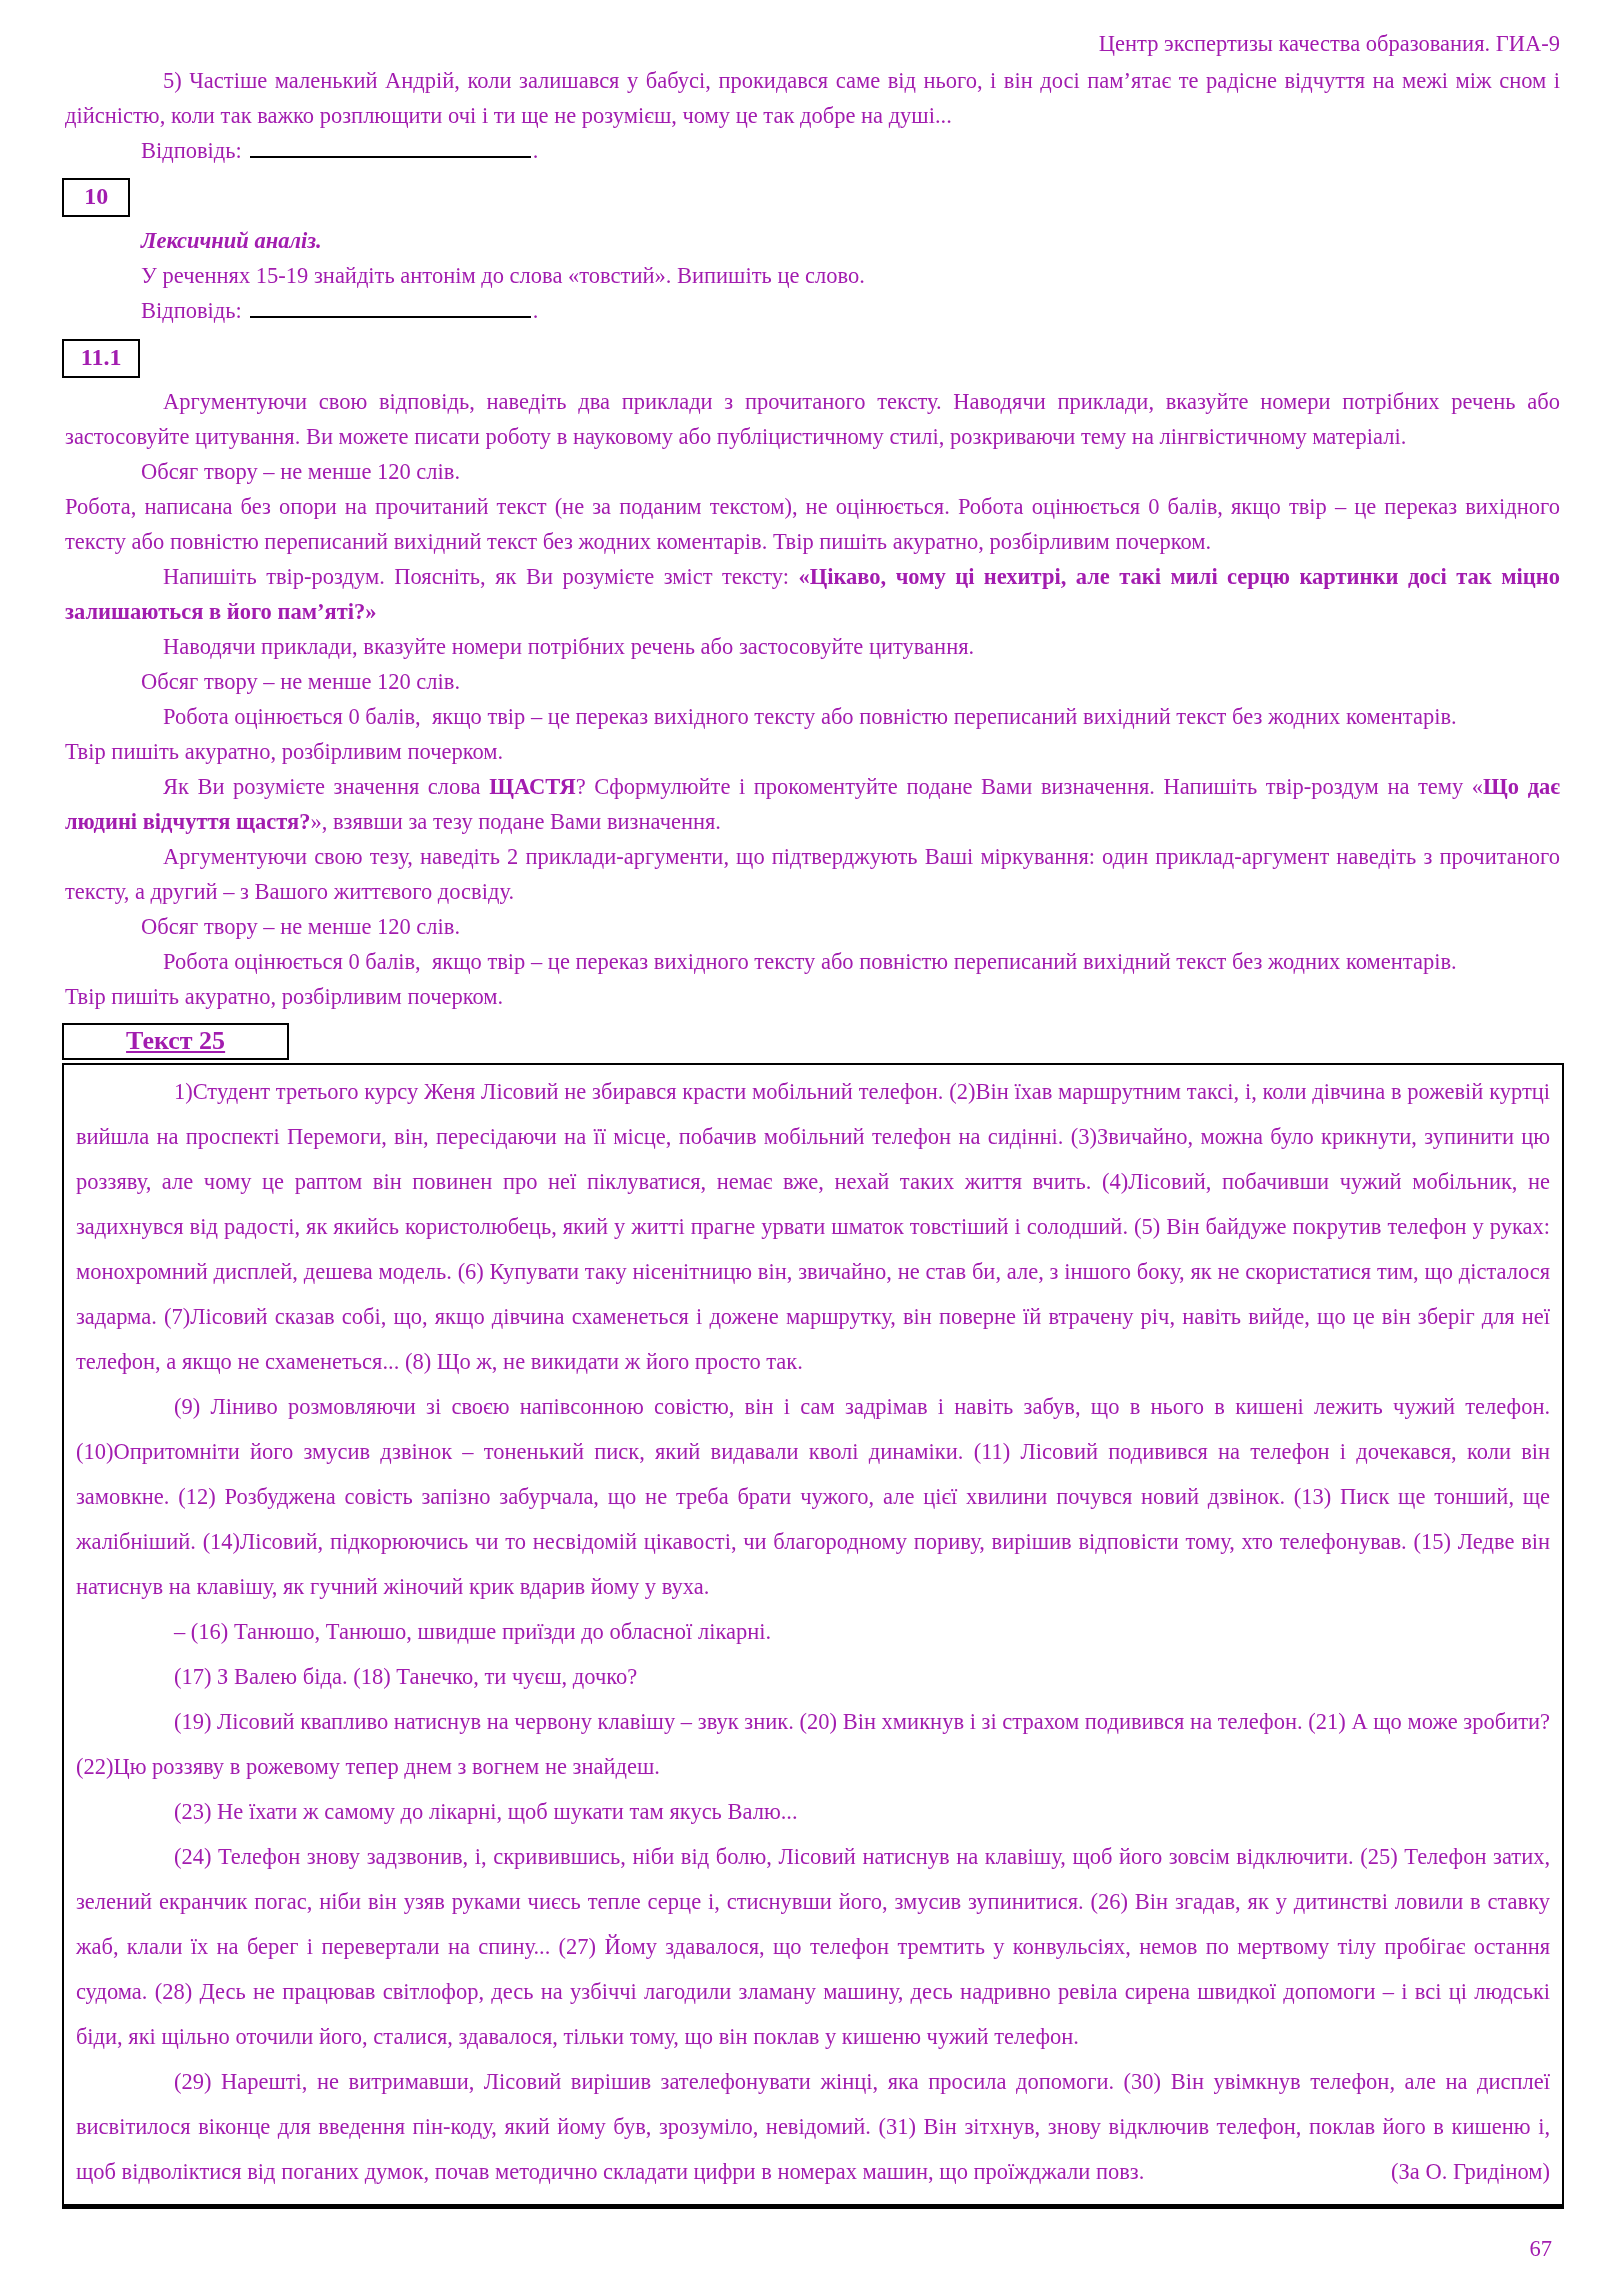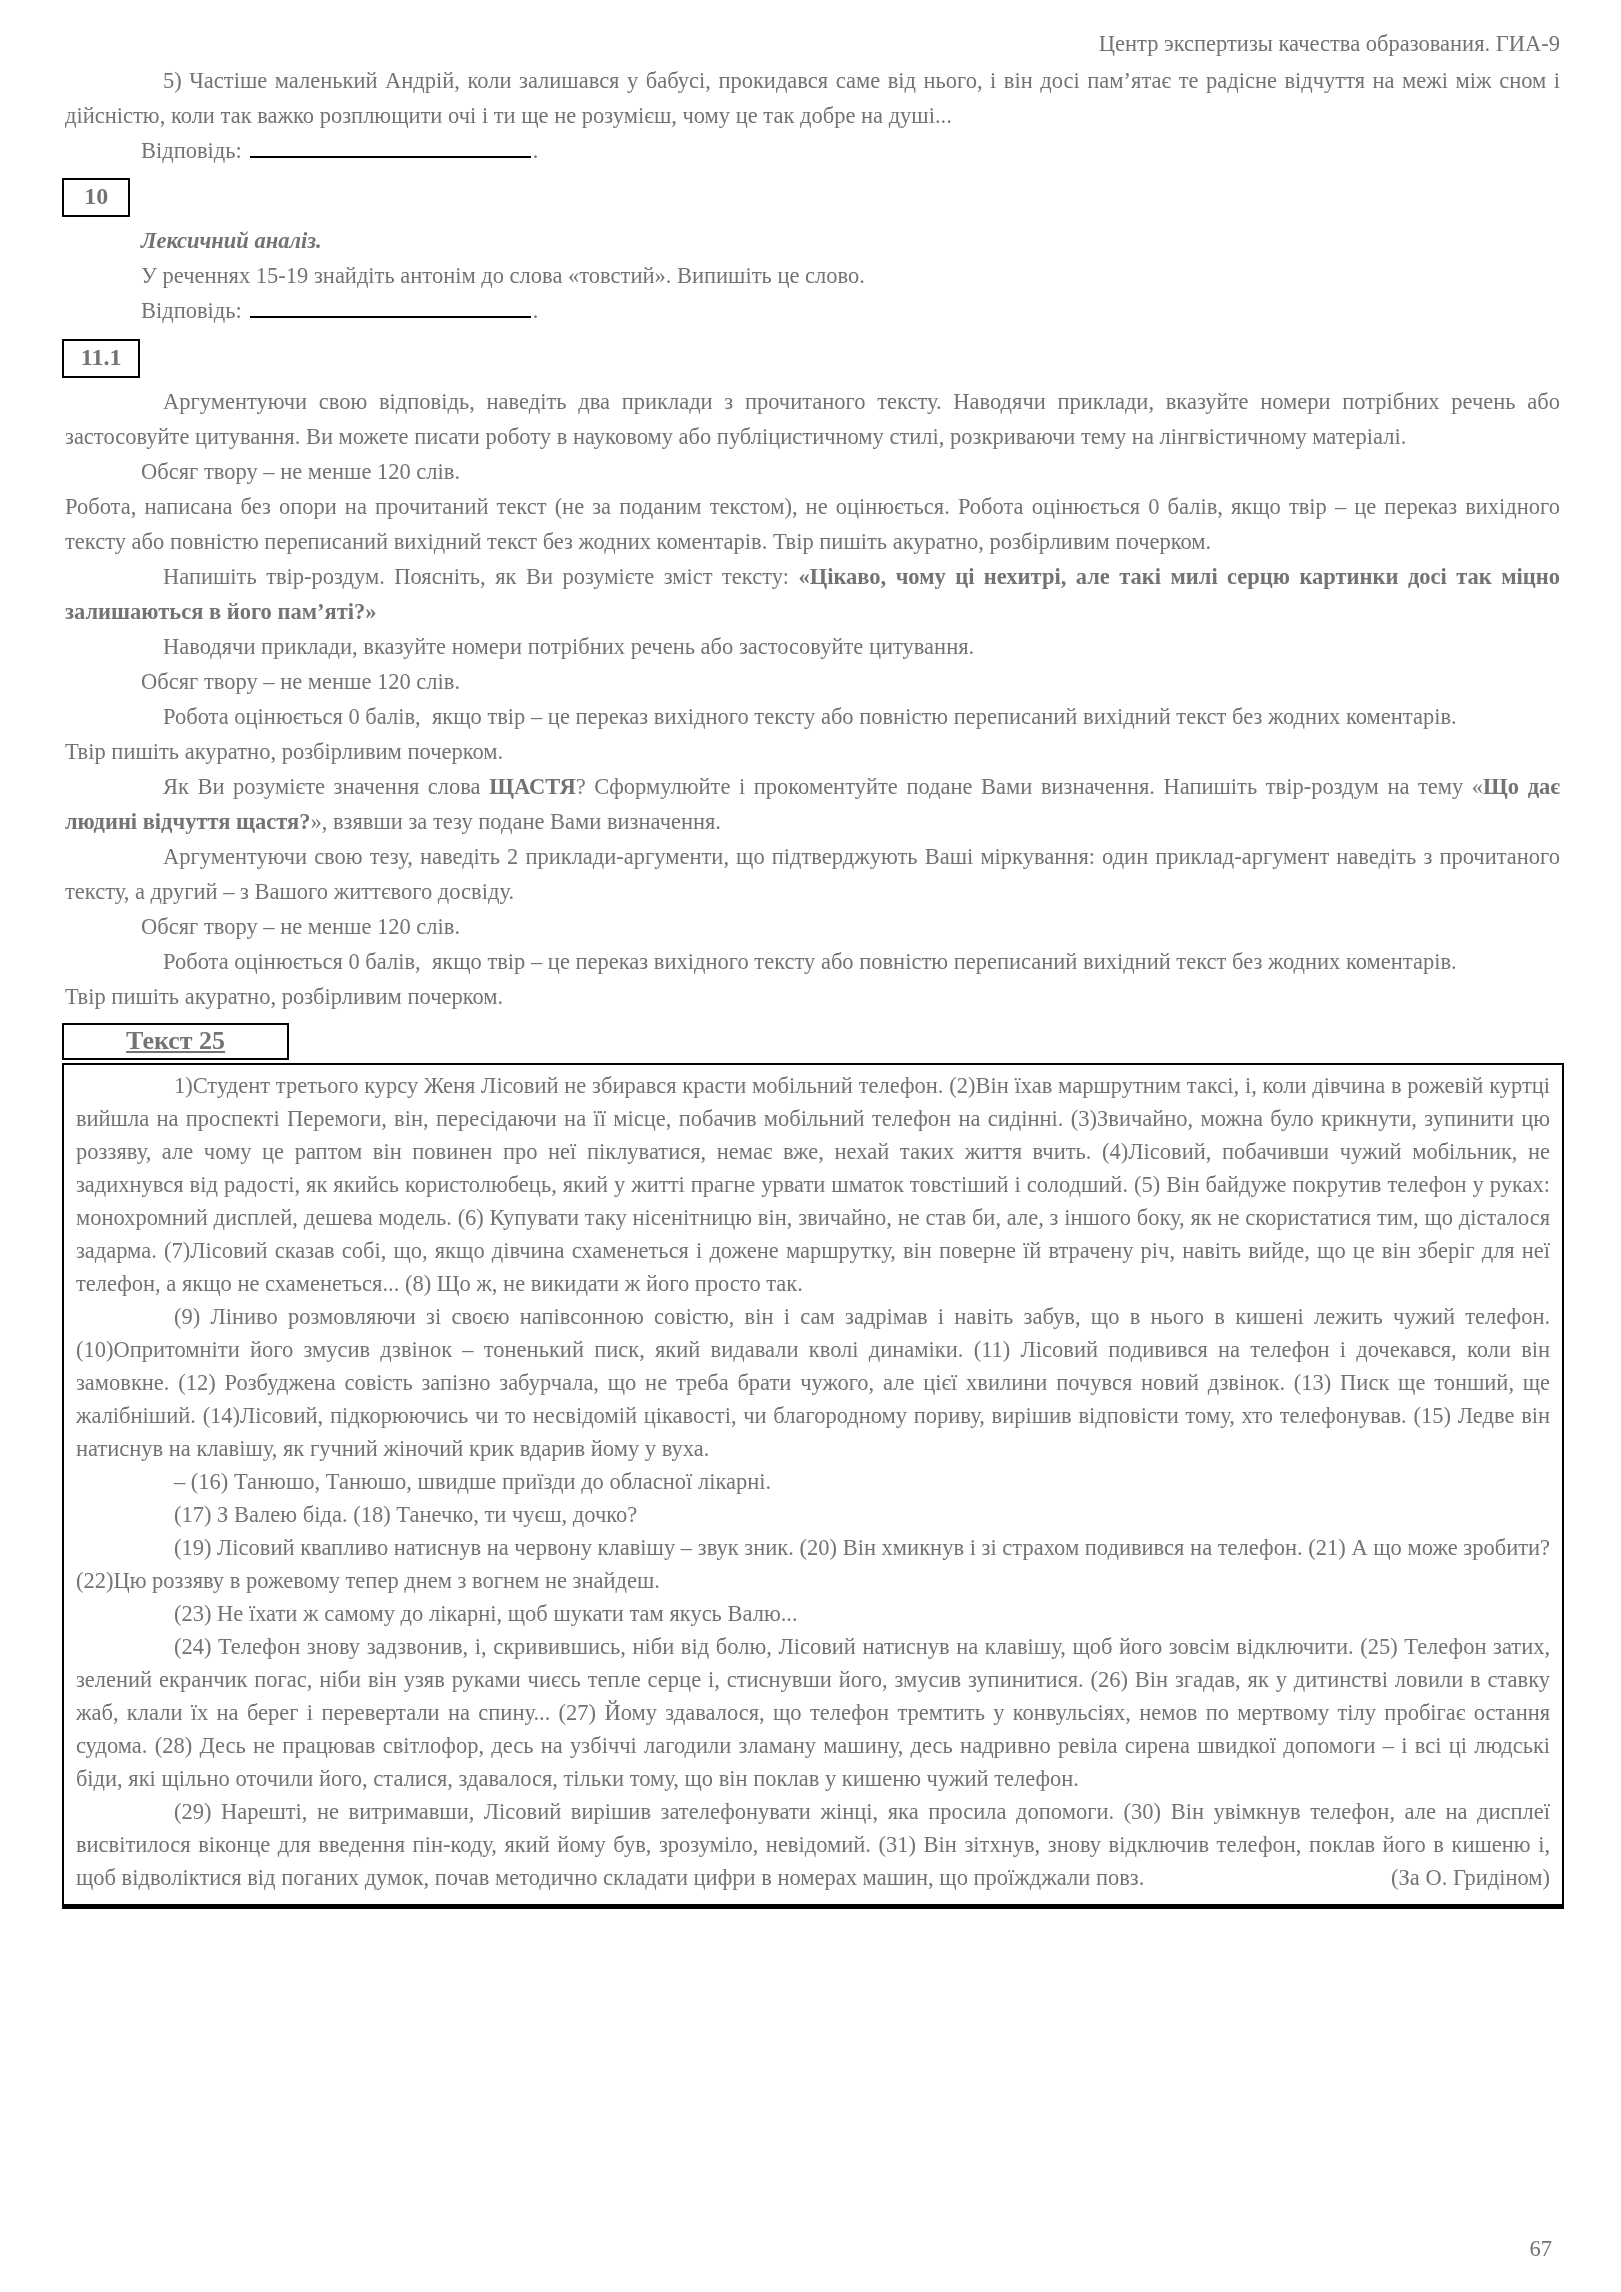--- a/index.html
+++ b/index.html
@@ -4,21 +4,21 @@
 <style>
   html,body { margin:0; padding:0; background:#ffffff; }
   .page {
     position:relative;
     width:1621px; height:2293px;
     box-sizing:border-box;
     padding:25.5px 61px 0 65px;
     font-family:"Liberation Serif", serif;
     font-size:22.5px;
     line-height:35px;
-    color:#737373;
+    color:#a21caf;
     background:#fff;
     overflow:hidden;
   }
   .doc-header { text-align:right; margin:0 0 2px 0; }
   p.para { margin:0; text-align:justify; }
   .indent { text-indent:98px; }
   .indent-sm { text-indent:76px; }
   .b { font-weight:bold; }
   .title-it { font-weight:bold; font-style:italic; }
   .answer-rule {
@@ -51,21 +51,21 @@
     padding:2px 0 2.9px;
     margin:8.8px 0 3.9px -2.9px;
     text-decoration:underline;
   }
   .text-box {
     border:2.9px solid #000;
     border-bottom-width:5.9px;
     margin-left:-2.9px;
     margin-right:-3.9px;
     padding:3.9px 11.8px 9.8px;
-    line-height:33px;
+    line-height:45px;
   }
   .attr { float:right; }
   .page-number {
     position:absolute;
     right:69px; bottom:27.4px;
   }
 </style>
 </head>
 <body>
 

